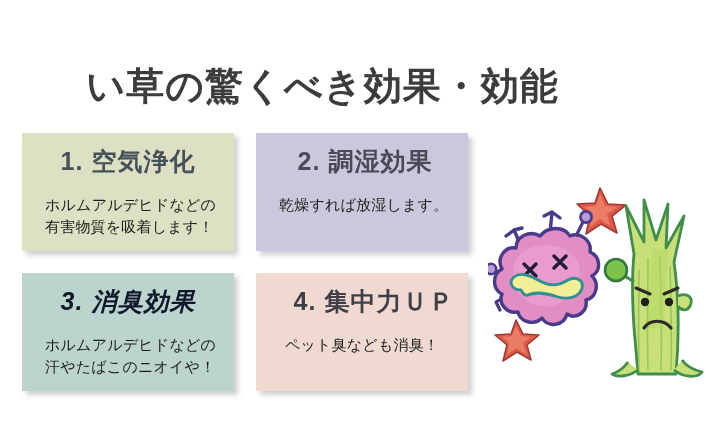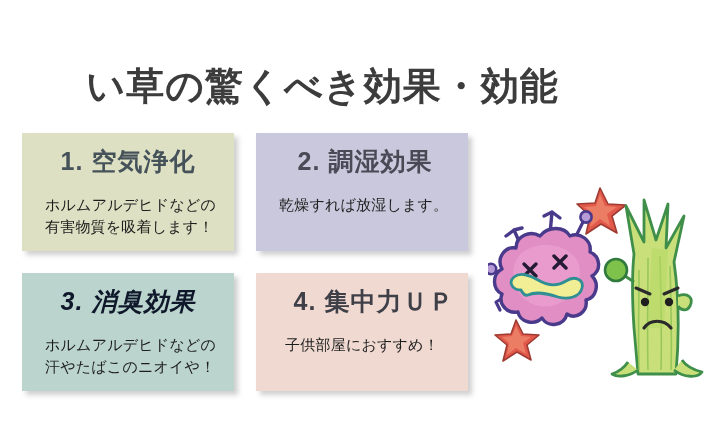--- a/index.html
+++ b/index.html
@@ -117,21 +117,21 @@
       <div class="card-heading" style="color: #0f172a; font-style: italic;">3.  消臭効果</div>
       <div class="card-body">
         <span>ホルムアルデヒドなどの</span>
         <span>汗やたばこのニオイや！</span>
       </div>
     </div>
 
     <div class="card card-4" style="background: rgb(239, 217, 209);">
       <div class="card-heading" style="color: rgb(63, 63, 72);">4. 集中力ＵＰ</div>
       <div class="card-body">
-        <span>子供部屋におすすめ！</span>
+        <span>ペット臭なども消臭！</span>
       </div>
     </div>
 
   </div>
 
   <div class="illustration">
     <svg width="228" height="205" viewBox="0 0 228 205" xmlns="http://www.w3.org/2000/svg">
 
       <g>
         <path d="M112 10 L120 26 L138 27 L124 38 L129 55 L113 46 L98 56 L102 38 L89 26 L107 25 Z" fill="#e2594b" stroke="#9e3b32" stroke-width="1.6" stroke-linejoin="round"></path>

